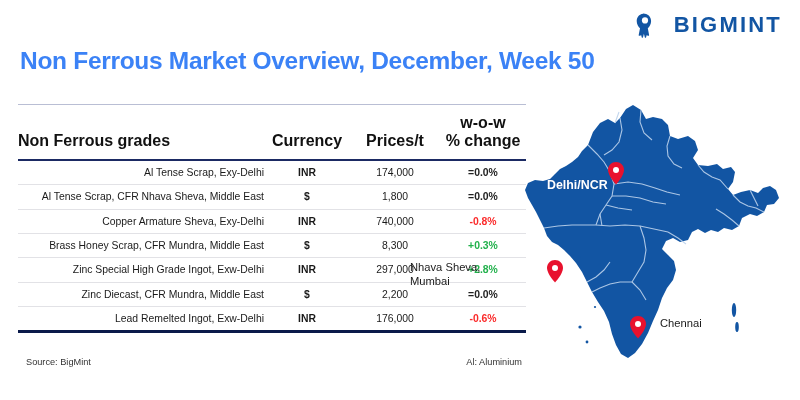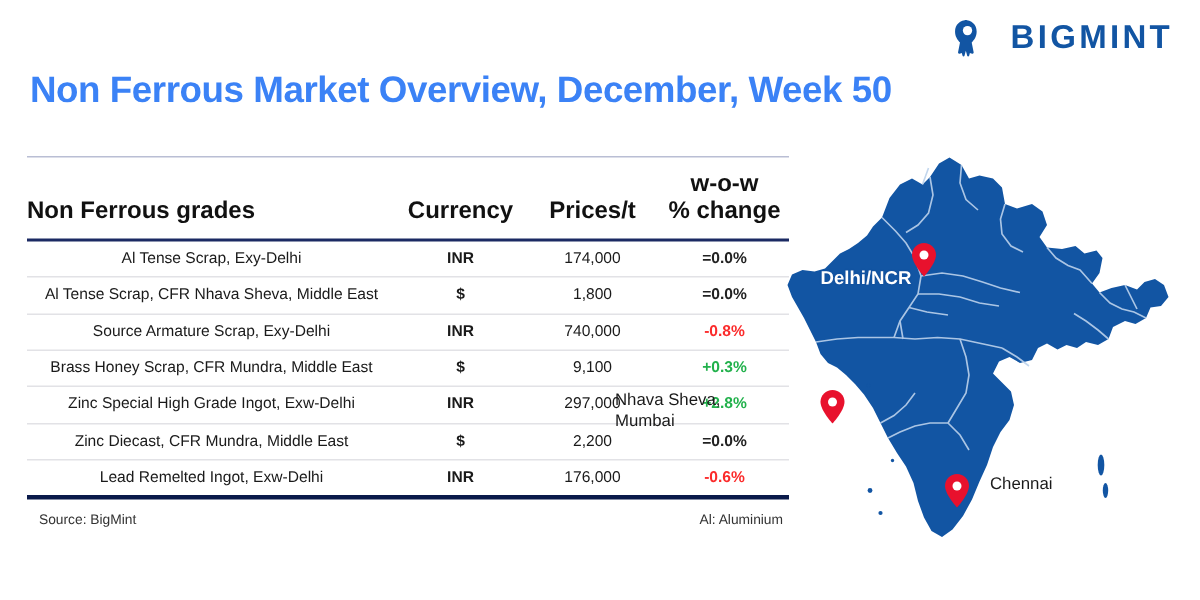--- a/index.html
+++ b/index.html
@@ -88,40 +88,40 @@
   }
   table.data tbody tr:last-child {
     border-bottom: none;
   }
   table.data tbody td {
     font-size: 10.4px;
     color: #1a1a1a;
     padding: 6.2px 0 6.2px 0;
     height: 9px;
   }
-  td.grade  { text-align: center; padding-left: 8px; white-space: nowrap; }
+  td.grade  { text-align: right; padding-left: 8px; white-space: nowrap; }
   td.cur    { text-align: center; font-weight: bold; font-size: 10.6px; }
   td.price  { text-align: center; }
   td.change { text-align: center; font-weight: bold; font-size: 10.4px; }
 
   td.change.up   { color: #22b14c; }
   td.change.down { color: #fb2b2b; }
   td.change.flat { color: #222222; }
 
   #table-bottom-rule {
     height: 3px;
     background: #0a1a4a;
     margin-top: 0px;
   }
 
   #table-footer {
     display: flex;
     justify-content: space-between;
     align-items: center;
-    margin-top: 8px;
+    margin-top: 24px;
     padding: 0 4px 0 8px;
   }
   #table-footer span {
     font-size: 9.2px;
     color: #333333;
   }
 
   
   #map-area {
     position: absolute;
@@ -195,29 +195,29 @@
           <td class="price">174,000</td>
           <td class="change flat">=0.0%</td>
         </tr>
         <tr>
           <td class="grade">Al Tense Scrap, CFR Nhava Sheva, Middle East</td>
           <td class="cur">$</td>
           <td class="price">1,800</td>
           <td class="change flat">=0.0%</td>
         </tr>
         <tr>
-          <td class="grade">Source Armature Scrap, Exy-Delhi</td>
+          <td class="grade">Copper Armature Sheva, Exy-Delhi</td>
           <td class="cur">INR</td>
           <td class="price">740,000</td>
           <td class="change down">-0.8%</td>
         </tr>
         <tr>
           <td class="grade">Brass Honey Scrap, CFR Mundra, Middle East</td>
           <td class="cur">$</td>
-          <td class="price">9,100</td>
+          <td class="price">8,300</td>
           <td class="change up">+0.3%</td>
         </tr>
         <tr>
           <td class="grade">Zinc Special High Grade Ingot, Exw-Delhi</td>
           <td class="cur">INR</td>
           <td class="price">297,000</td>
           <td class="change up">+2.8%</td>
         </tr>
         <tr>
           <td class="grade">Zinc Diecast, CFR Mundra, Middle East</td>

